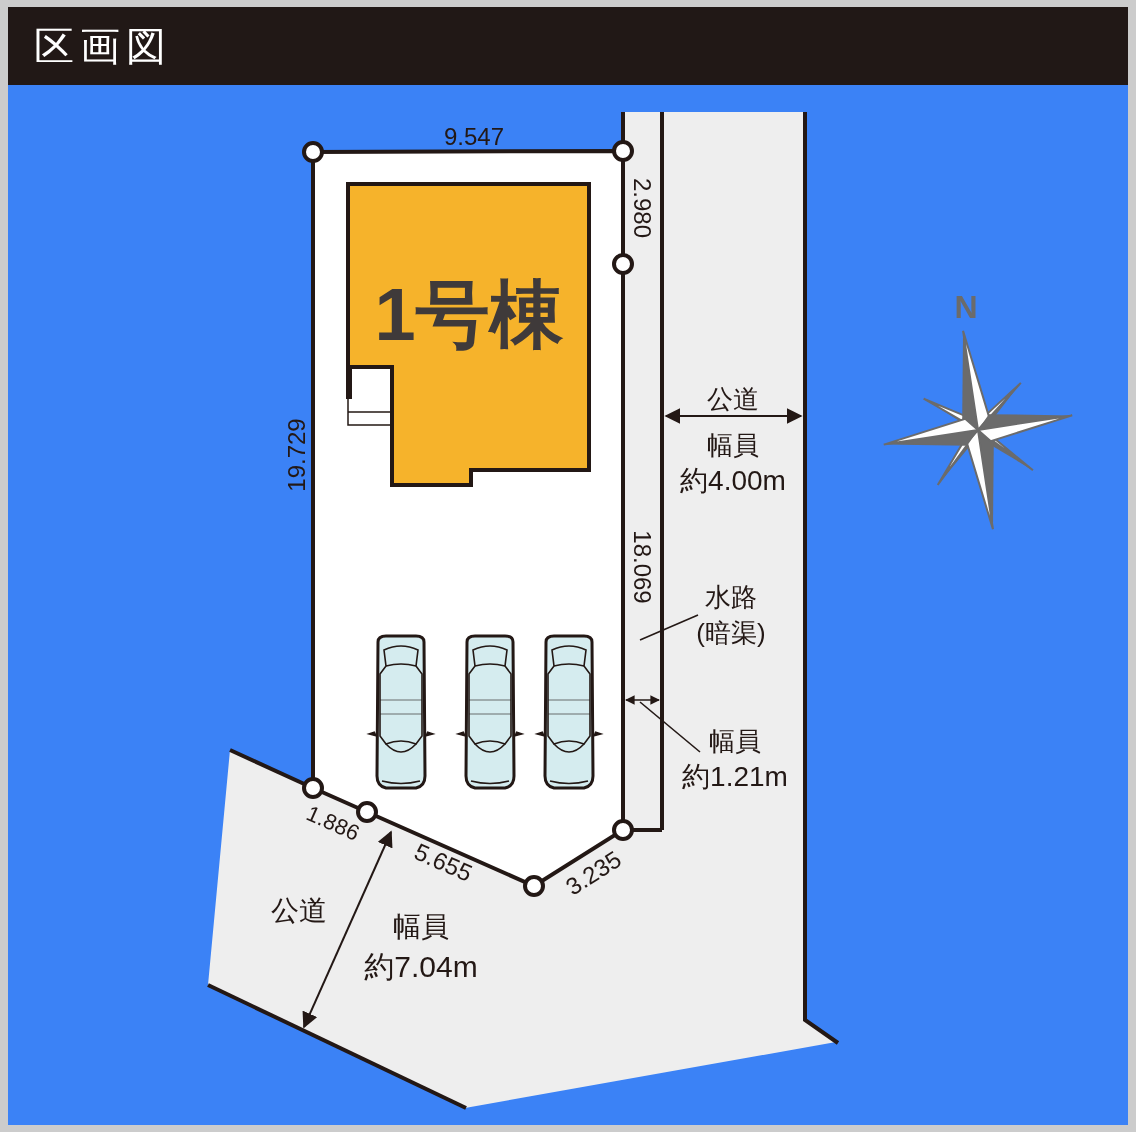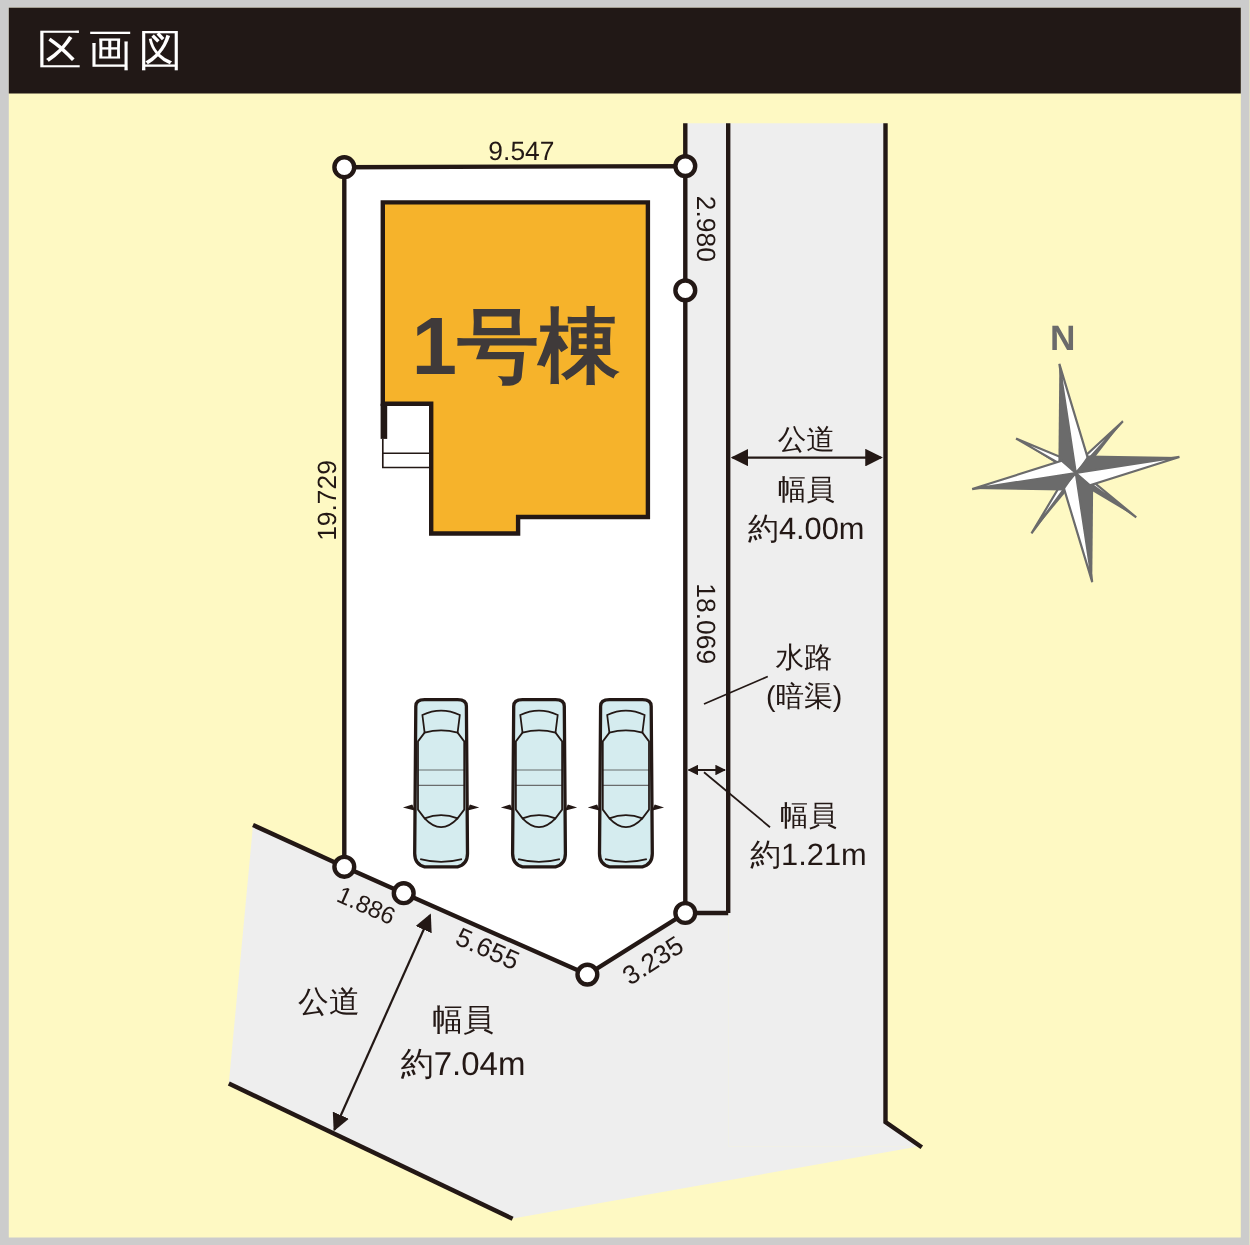--- a/index.html
+++ b/index.html
@@ -5,21 +5,21 @@
   html, body { margin: 0; padding: 0; }
   body {
     width: 1136px; height: 1132px;
     background: #cccccc;
     position: relative; overflow: hidden;
     font-family: "Liberation Sans", "DejaVu Sans", sans-serif;
   }
   .card {
     position: absolute; left: 8px; top: 7px;
     width: 1120px; height: 1118px;
-    background: #fef9c3;
+    background: #3b82f6;
     text-align: right;
   }
   .header {
     position: absolute; left: 0; top: 0;
     width: 1120px; height: 78px;
     background: #211816;
   }
   .header-title {
     position: absolute; left: 26px; top: 14px;
     color: #ffffff;

